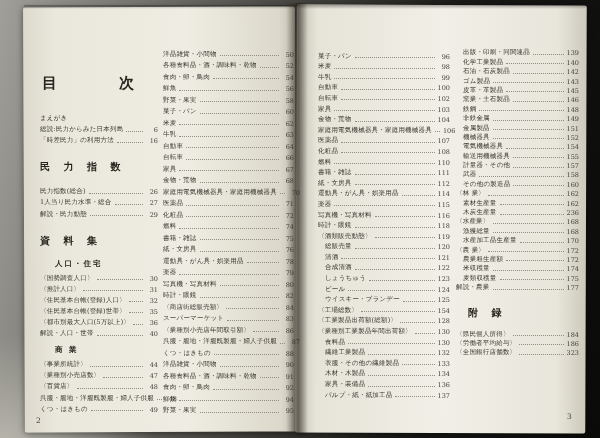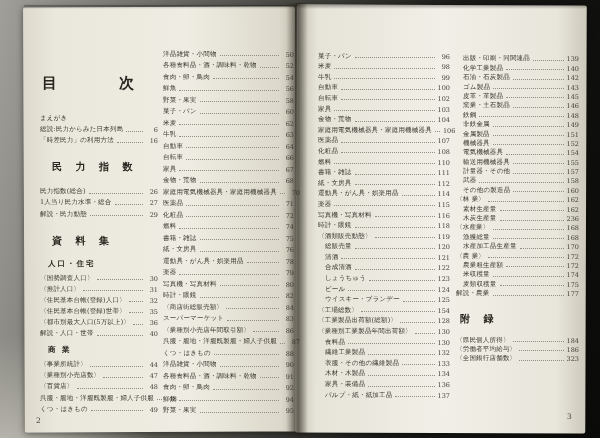--- a/index.html
+++ b/index.html
@@ -23,33 +23,33 @@
   }
   #gutter{
     position:absolute;left:286px;top:3px;width:22px;height:432px;z-index:5;
     background:linear-gradient(to right,rgba(45,40,32,0) 0%,rgba(45,40,32,.45) 42%,rgba(30,27,21,.6) 55%,rgba(45,40,32,0) 100%);
   }
   .col{position:absolute;z-index:3;color:#3a372f;}
   .toc-title{
     font-size:15px;font-weight:bold;color:#27251f;letter-spacing:62px;
     white-space:nowrap;margin:0 0 16px 2px;height:22px;
   }
-  .h1{font-size:10px;font-weight:bold;color:#27251f;letter-spacing:5px;margin:9px 12px 11px;white-space:nowrap;}
-  .h2{font-size:7.5px;font-weight:bold;color:#2b2923;letter-spacing:2px;margin:7px 8px 3px;white-space:nowrap;}
+  .h1{font-size:10px;font-weight:bold;color:#27251f;letter-spacing:5px;margin:9px 0 11px;white-space:nowrap;}
+  .h2{font-size:7.5px;font-weight:bold;color:#2b2923;letter-spacing:2px;margin:7px 15px 3px;white-space:nowrap;}
   .gap{height:6px;}
   .row{display:flex;align-items:flex-end;height:var(--lh,11.2px);font-size:6.5px;white-space:nowrap;}
   .row .lbl{letter-spacing:.2px;}
   .row.ind .lbl{padding-left:7px;}
   .row .dots{flex:1;border-bottom:1px dotted #938d7f;margin:0 3px 2.5px 3px;min-width:5px;}
   .row .pg{min-width:12px;text-align:right;font-size:6.5px;color:#45423a;}
   #colA{left:40px;top:74px;width:118px;--lh:11.1px;}
   #colB{left:163px;top:47px;width:131px;--lh:11.5px;}
   #colC{left:318px;top:50px;width:132px;--lh:10.6px;}
-  #colD{left:456px;top:54px;width:123px;--lh:9.4px;}
-  #colD .h1{margin:8px 4px 9px;}
+  #colD{left:456px;top:48px;width:123px;--lh:9.4px;}
+  #colD .h1{margin:8px 12px 9px;}
   .pagenum{position:absolute;z-index:4;font-size:7.5px;color:#44413a;}
   #pagenum-left{left:36px;top:416px;}
   #pagenum-right{left:567px;top:412px;}
   .edge-shadow-top{position:absolute;left:24px;top:5px;width:562px;height:4px;z-index:4;
     background:linear-gradient(to bottom,rgba(20,18,14,.35),rgba(20,18,14,0));}
 </style>
 </head>
 <body>
 
 <div id="photo">

